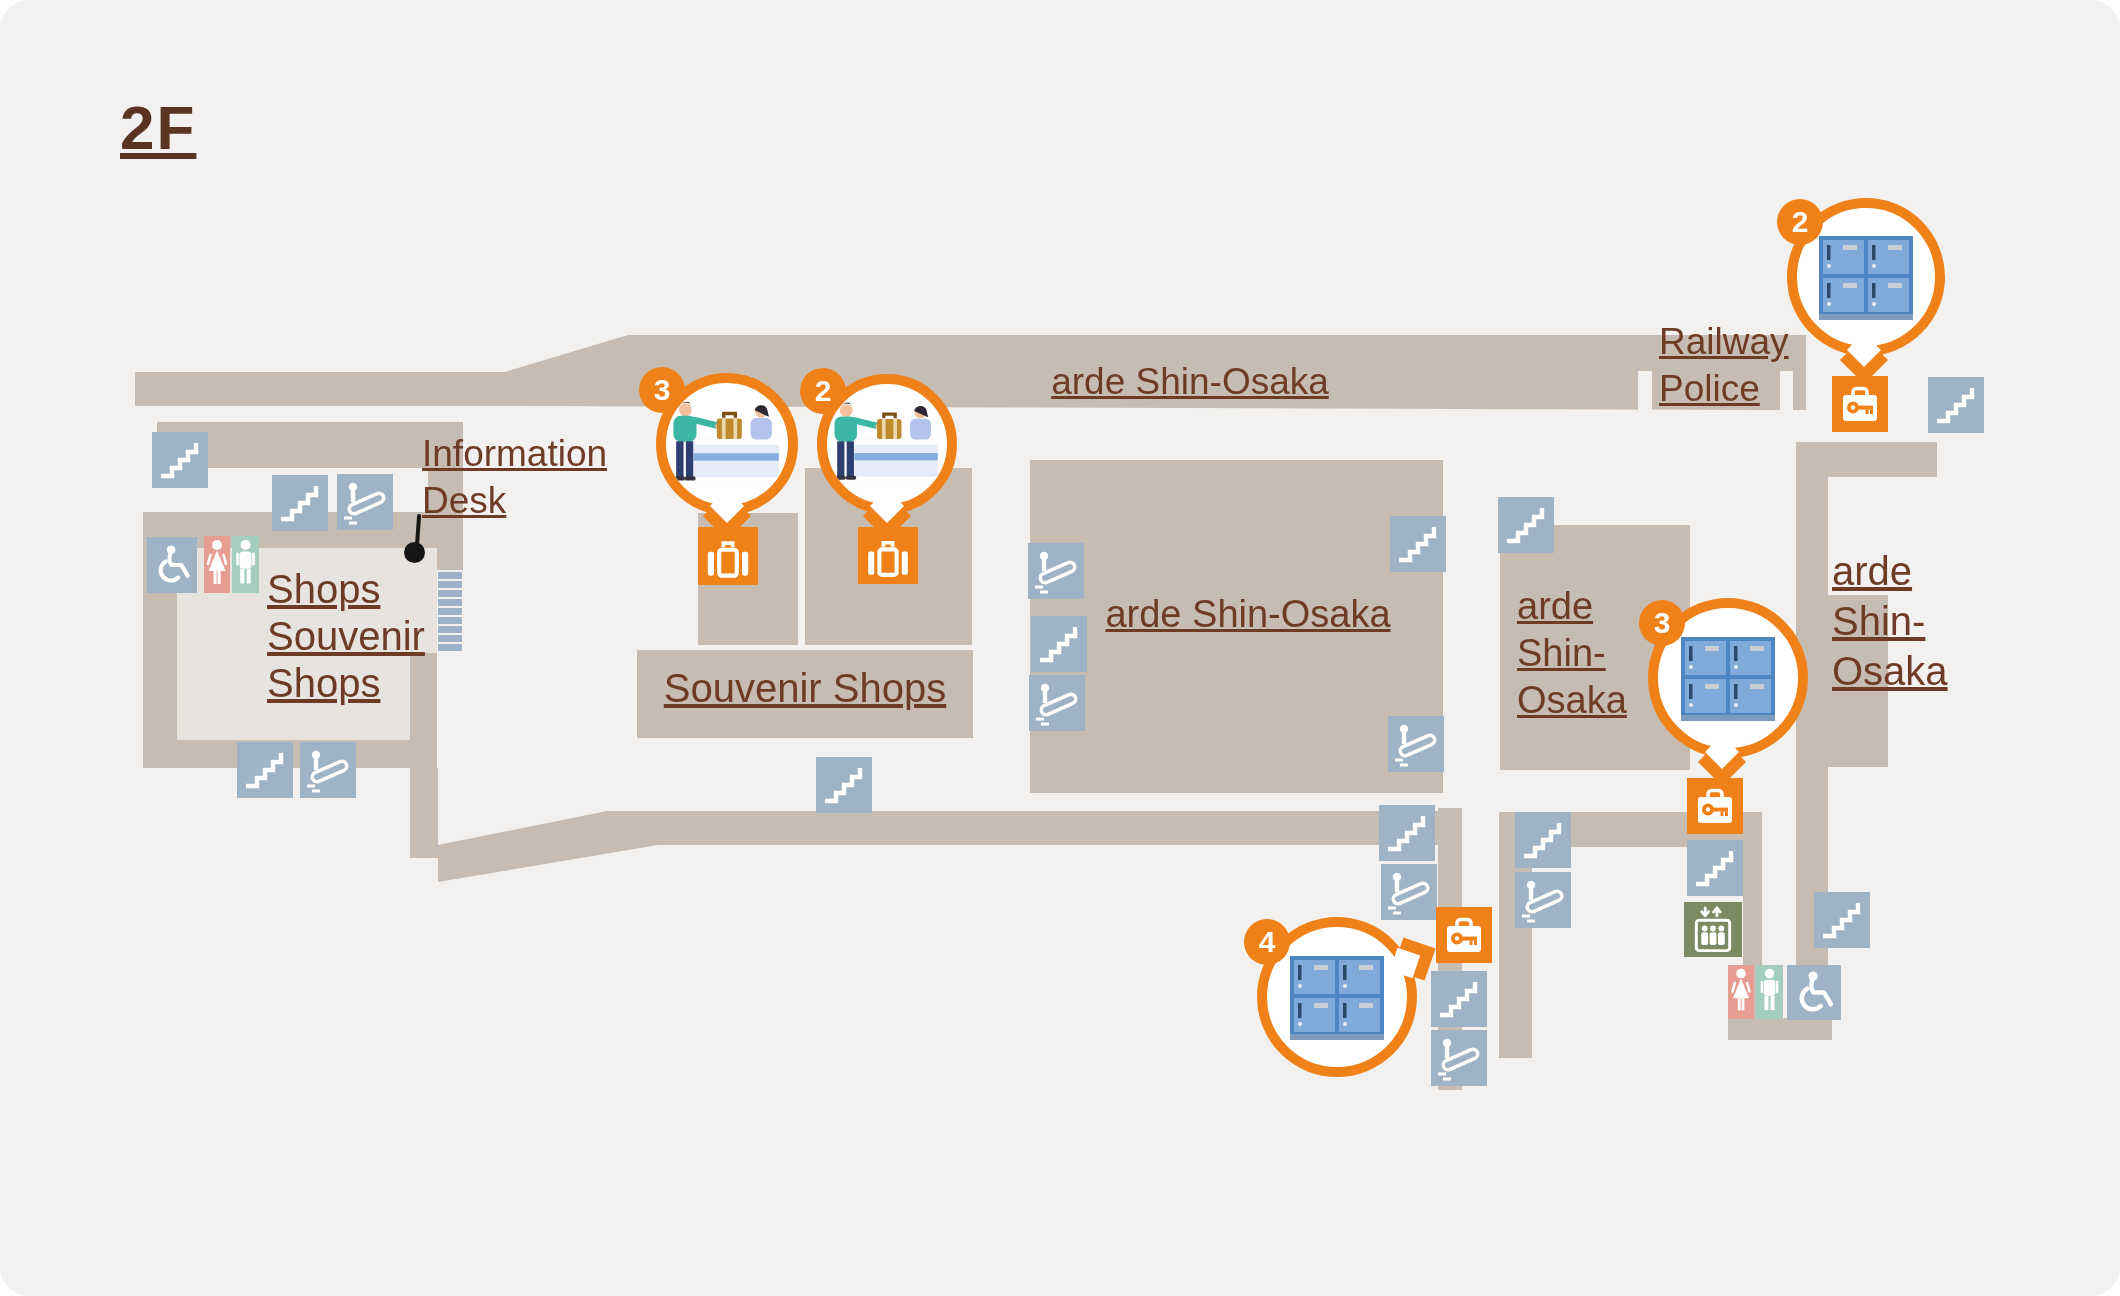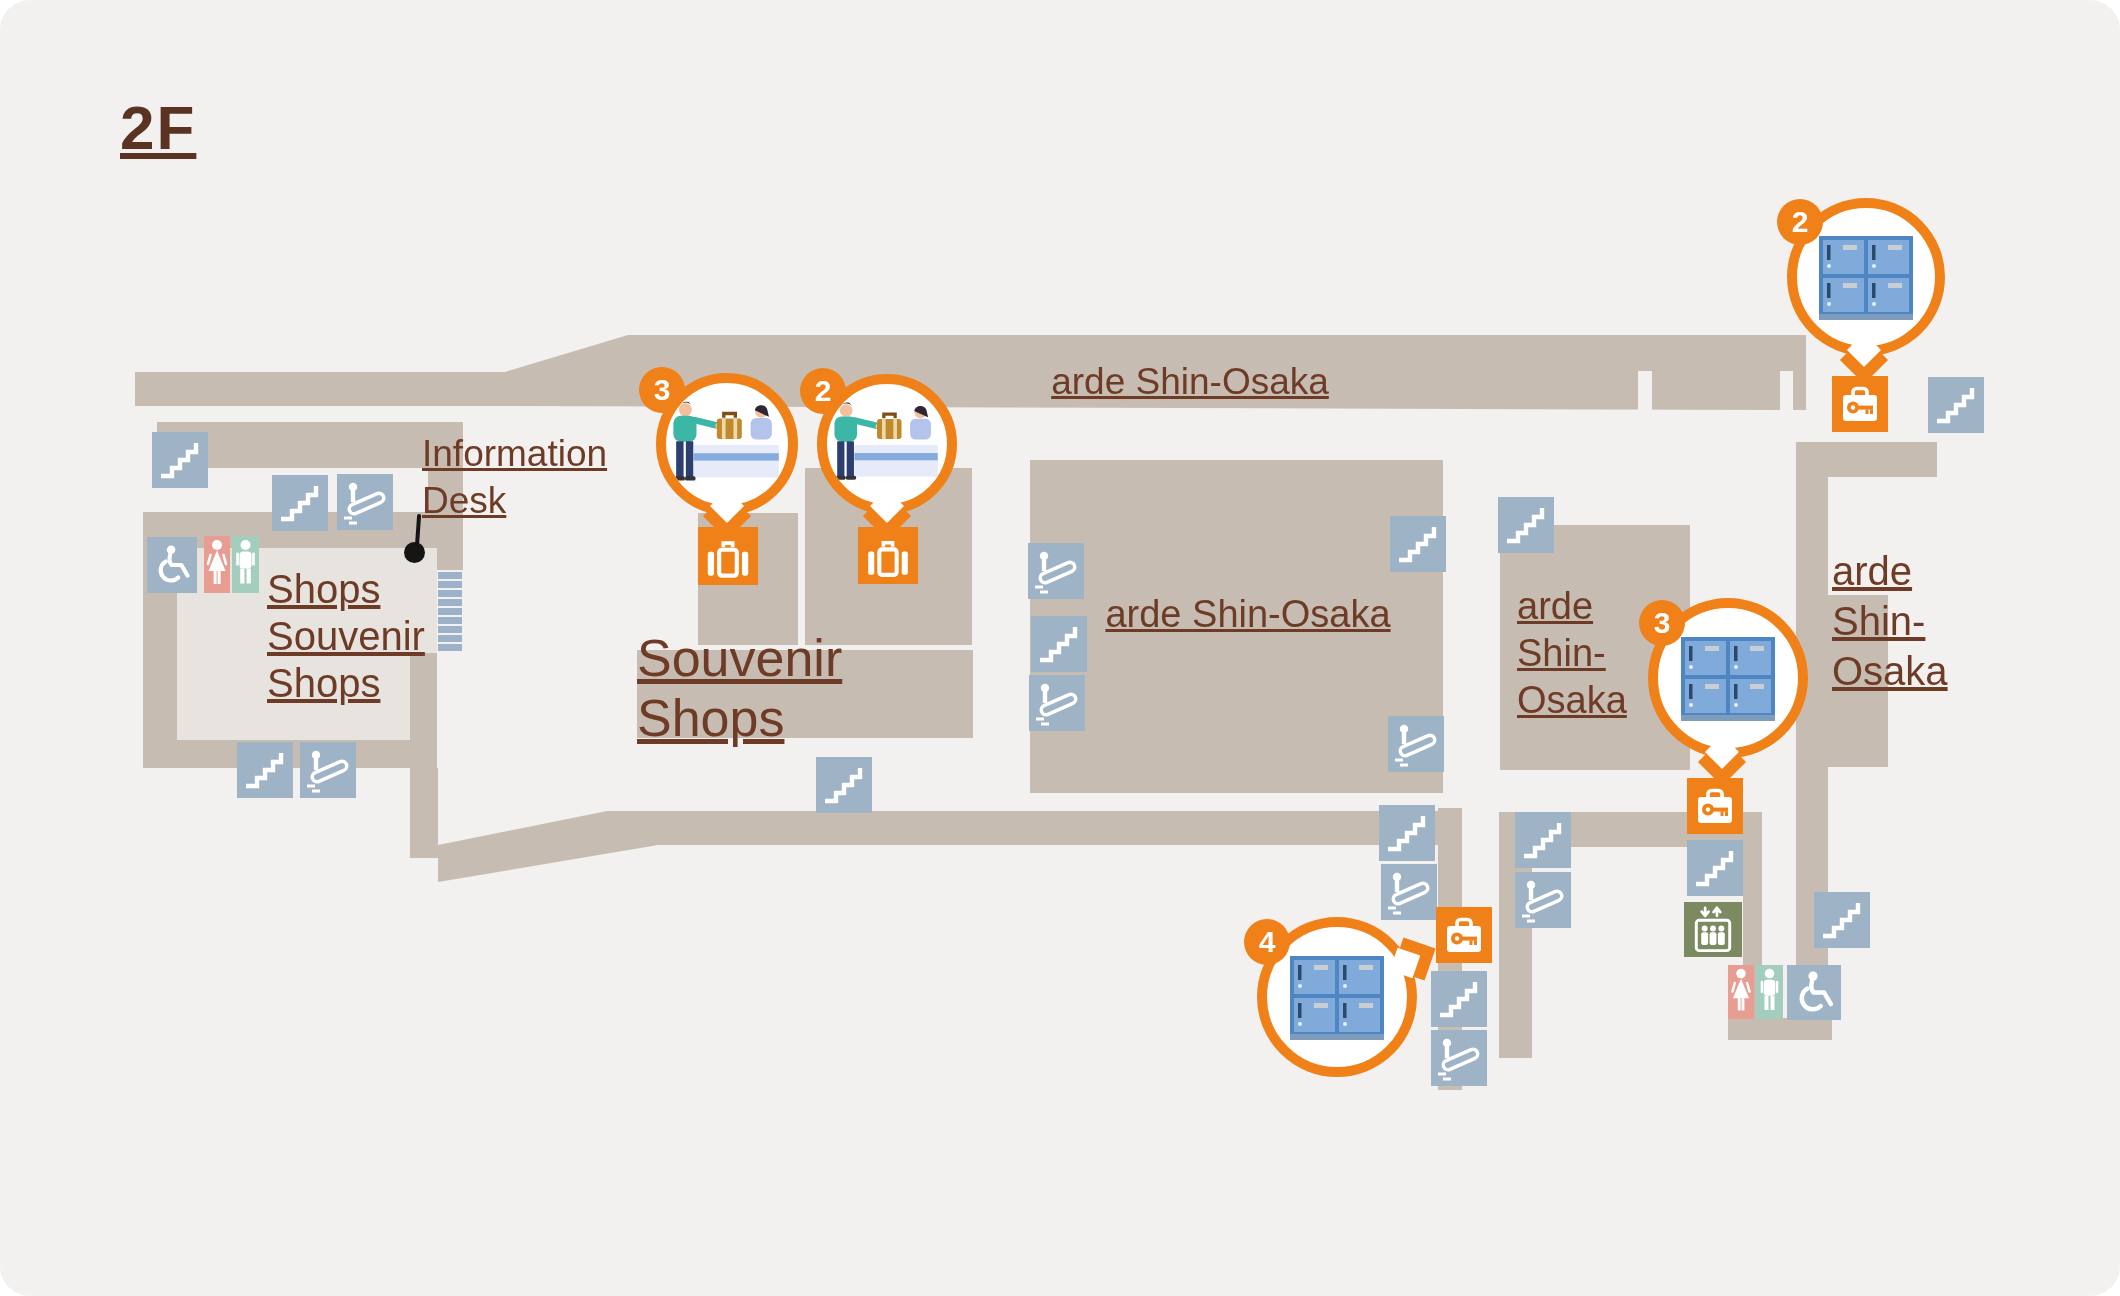--- a/index.html
+++ b/index.html
@@ -16,21 +16,21 @@
   .bg-teal{background:#a3cdbd;}
   
   .gates{position:absolute;left:438px;top:572px;width:24px;}
   .gates div{height:7px;margin-bottom:2px;background:#9db2c8;}
   
   .lbl{position:absolute;color:#6e3c26;text-decoration:underline;}
   .lbl span{display:block;}
   .title{left:120px;top:92px;font-size:62px;font-weight:700;color:#5a3322;letter-spacing:2px;}
   .lbl-info{left:422px;top:430px;font-size:37px;line-height:47px;}
   .lbl-subway{left:267px;top:566px;font-size:40px;line-height:47px;}
-  .lbl-souvenir{left:637px;top:650px;width:336px;height:76px;display:flex;align-items:center;justify-content:center;font-size:52px;}
+  .lbl-souvenir{left:637px;top:650px;width:336px;height:76px;display:flex;align-items:center;justify-content:center;font-size:40px;text-align:center;}
   .lbl-topcorr{left:1020px;top:361px;width:340px;text-align:center;font-size:37px;}
   .lbl-railway{left:1659px;top:318px;font-size:37px;line-height:47px;}
   .lbl-central{left:1078px;top:593px;width:340px;text-align:center;font-size:38px;}
   .lbl-midright{left:1517px;top:583px;font-size:38px;line-height:47px;}
   .lbl-east{left:1832px;top:546px;font-size:40px;line-height:50px;}
   
   .pin-stick{position:absolute;left:416px;top:514px;width:4px;height:34px;background:#151515;transform:rotate(4deg);border-radius:2px;}
   .pin-ball{position:absolute;left:404px;top:542px;width:21px;height:21px;background:#151515;border-radius:50%;}
   
   .bubble{position:absolute;background:#fff;border:10px solid #f08119;border-radius:50%;box-sizing:border-box;display:flex;align-items:center;justify-content:center;overflow:hidden;}
@@ -391,20 +391,24 @@
     <span>Information</span>
     <span>Desk</span>
   </div>
   <div class="lbl lbl-subway">
     <span>Shops</span>
     <span>Souvenir</span>
     <span>Shops</span>
   </div>
   <div class="lbl lbl-souvenir">Souvenir Shops</div>
   <div class="lbl lbl-central">arde Shin-Osaka</div>
+  <div class="lbl lbl-railway">
+    <span>Railway</span>
+    <span>Police</span>
+  </div>
   <div class="lbl lbl-midright">
     <span>arde</span>
     <span>Shin-</span>
     <span>Osaka</span>
   </div>
   <div class="lbl lbl-east">
     <span>arde</span>
     <span>Shin-</span>
     <span>Osaka</span>
   </div>

